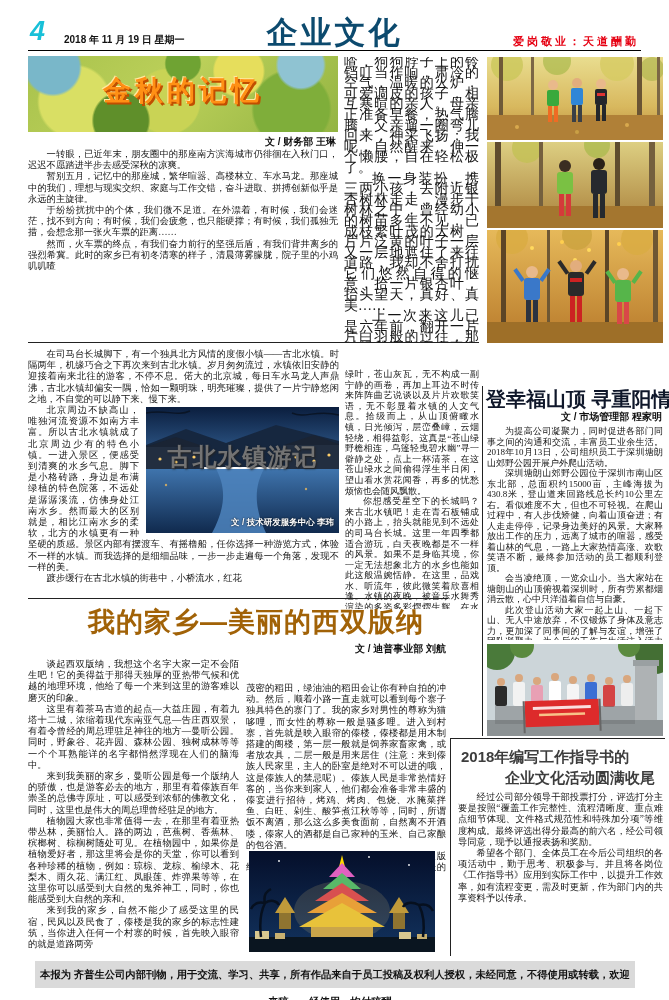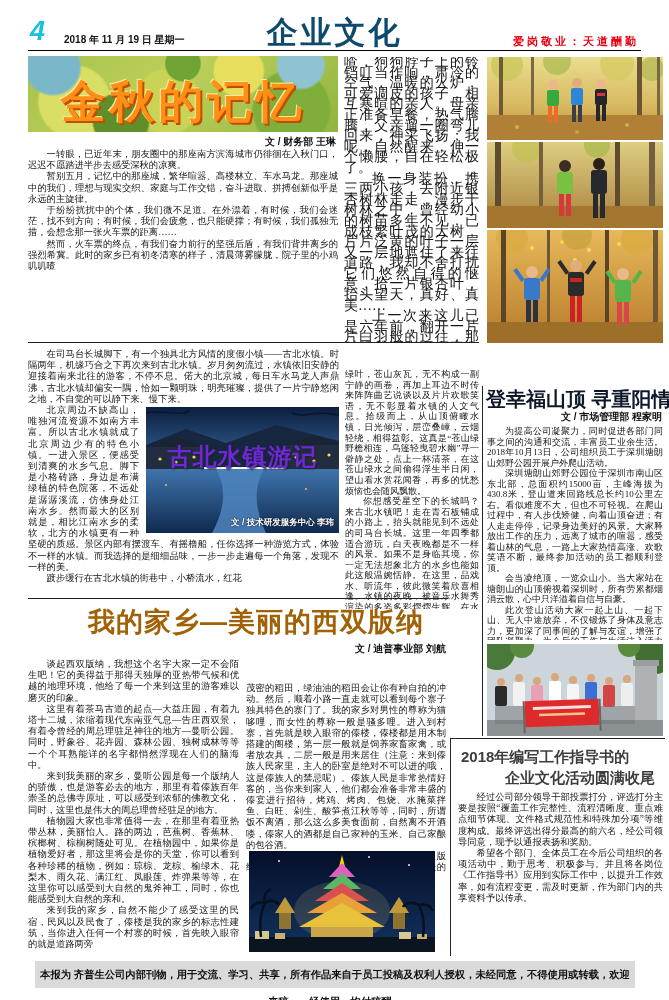--- a/index.html
+++ b/index.html
@@ -28,26 +28,26 @@
        radial-gradient(circle at 8% 15%, #79b7c9 0 9%, rgba(121,183,201,0) 10%),
        radial-gradient(circle at 88% 12%, #8fc3d2 0 8%, rgba(143,195,210,0) 9%),
        radial-gradient(circle at 30% 85%, #5f8f2a 0 12%, rgba(95,143,42,0) 13%),
        radial-gradient(circle at 68% 20%, #e6de5c 0 11%, rgba(230,222,92,0) 12%),
        radial-gradient(circle at 15% 60%, #d9df64 0 13%, rgba(217,223,100,0) 14%),
        radial-gradient(circle at 50% 10%, #6fa333 0 10%, rgba(111,163,51,0) 11%),
        radial-gradient(circle at 85% 70%, #7fae3a 0 14%, rgba(127,174,58,0) 15%),
        radial-gradient(circle at 45% 60%, #c9d355 0 18%, rgba(201,211,85,0) 19%),
        linear-gradient(135deg,#a8c24c 0%,#bcd05a 45%,#93b442 100%);}
   .autumn-title{position:absolute;left:0;right:0;top:16px;text-align:center;
-     font-family:Liberation Mono, monospace;font-weight:bold;font-size:45px;letter-spacing:4px;
+     font-family:Liberation Mono, monospace;font-weight:bold;font-size:28px;letter-spacing:4px;
      color:#ff9015;text-shadow:2px 2px 0 #c14e00,-1px -1px 0 #ffe9a0;}
   .gubei-img{float:right;width:193px;height:126px;margin:2px 0 3px 7px;position:relative;overflow:hidden;}
   .gubei-title{position:absolute;left:0;right:0;top:44px;text-align:center;
      font-family:"Liberation Sans",sans-serif;font-weight:bold;font-size:24px;letter-spacing:1px;
-     color:#6d28d9;text-shadow:1px 1px 2px #222;}
+     color:#737373;text-shadow:1px 1px 2px #222;}
   .gubei-caption{position:absolute;right:5px;bottom:5px;font-family:"Liberation Sans",sans-serif;
      font-weight:bold;font-size:8.5px;color:#fff;text-shadow:0 0 2px #000;}
   .mountain-title{left:486px;top:386px;width:180px;font-family:"Liberation Sans",sans-serif;
      font-weight:bold;font-size:20px;color:#0f172a;white-space:nowrap;}
   .hometown-title{left:28px;top:604px;width:420px;text-align:center;padding-left:36px;box-sizing:border-box;
      font-family:"Liberation Sans",sans-serif;font-weight:bold;font-size:27px;color:#a16207;letter-spacing:1px;}
   .gb-title{font-family:"Liberation Sans",sans-serif;font-weight:bold;font-size:15px;color:#3d3d3d;line-height:21px;}
   .gb-title .l2{padding-left:44px;display:block;}
   .photo{overflow:hidden;}
   .footer{left:35px;top:961px;width:600px;height:27px;background:#dadada;

